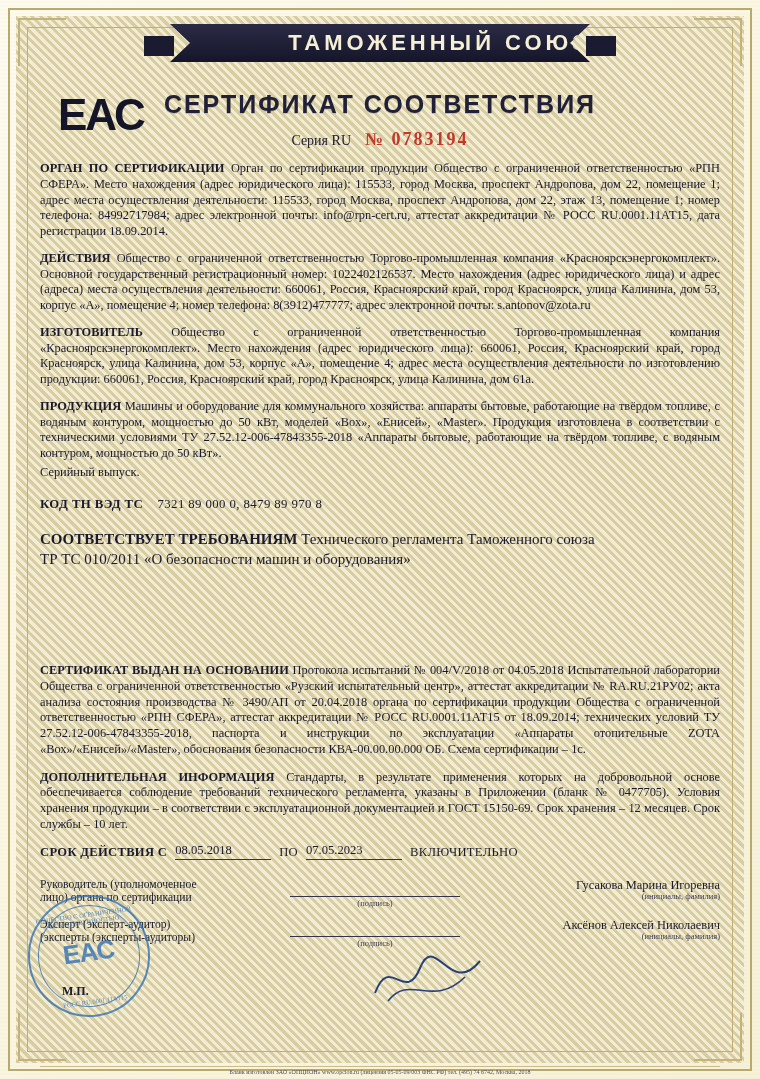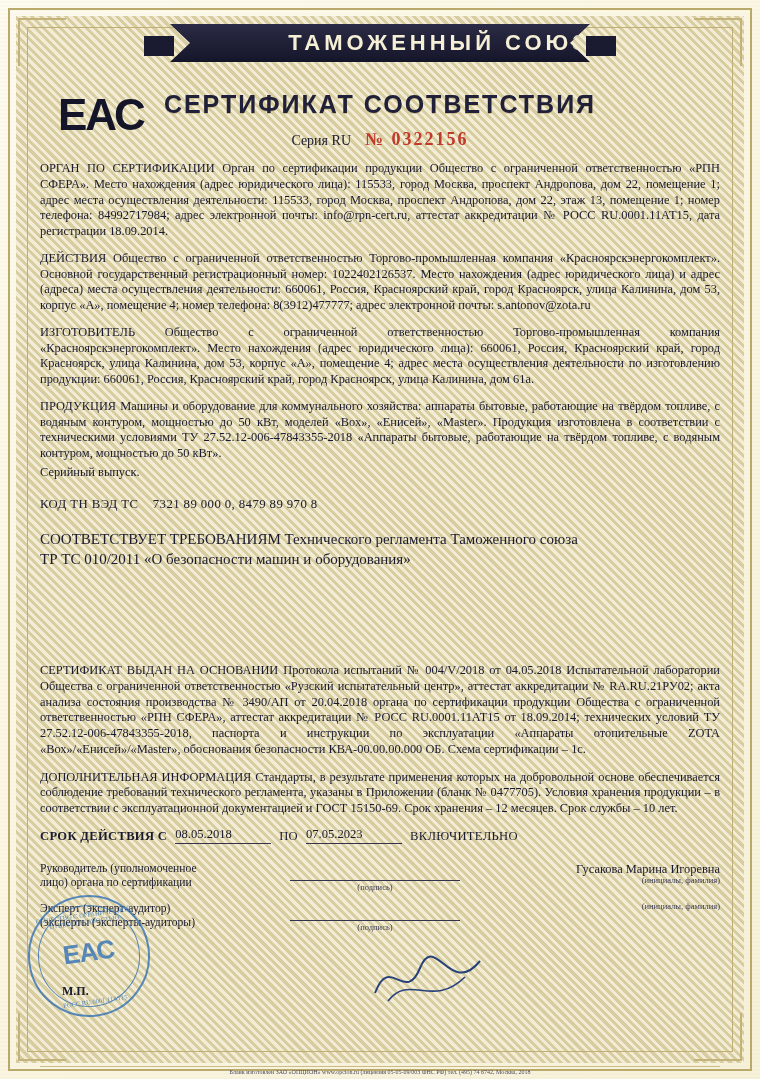--- a/index.html
+++ b/index.html
@@ -97,21 +97,21 @@
     font-family:"Liberation Sans", sans-serif;
     font-weight:bold;font-size:44px;color:#15152a;letter-spacing:-2px;
   }
 
   .section{
     margin:11px 0 0 0;
     font-size:12.4px;
     line-height:1.27;
     text-align:justify;
   }
-  .caps{font-weight:normal;}
+  .caps{font-weight:bold;}
   .spacer-lg{height:86px;}
   .tnved{margin-top:16px;font-size:12.8px;letter-spacing:0.4px;}
   .conf{margin-top:17px;font-size:15px;line-height:1.35;}
 
   .basis{margin-top:8px;}
   .addinfo{margin-top:12px;}
 
   
   .validity{
     margin-top:10px;
@@ -197,21 +197,21 @@
     </div>
 
     <div class="eac-mark">ЕАС</div>
 
     <h1 class="title">СЕРТИФИКАТ СООТВЕТСТВИЯ</h1>
 
 
     <div class="serial">
       <span class="lbl">Серия RU</span>
       &nbsp;&nbsp;
-      <span class="red">№ 0322156</span>
+      <span class="red">№ 0783194</span>
     </div>
 
     <div class="section">
       <span class="caps">ОРГАН ПО СЕРТИФИКАЦИИ</span>
       <span>Орган по сертификации продукции Общество с ограниченной ответственностью «РПН СФЕРА». Место нахождения (адрес юридического лица): 115533, город Москва, проспект Андропова, дом 22, помещение 1; адрес места осуществления деятельности: 115533, город Москва, проспект Андропова, дом 22, этаж 13, помещение 1; номер телефона: 84992717984; адрес электронной почты: info@rpn-cert.ru, аттестат аккредитации № РОСС RU.0001.11АТ15, дата регистрации 18.09.2014.</span>
     </div>
 
     <div class="section">
       <span class="caps">ДЕЙСТВИЯ</span>
       <span>Общество с ограниченной ответственностью Торгово-промышленная компания «Красноярскэнергокомплект». Основной государственный регистрационный номер: 1022402126537. Место нахождения (адрес юридического лица) и адрес (адреса) места осуществления деятельности: 660061, Россия, Красноярский край, город Красноярск, улица Калинина, дом 53, корпус «А», помещение 4; номер телефона: 8(3912)477777; адрес электронной почты: s.antonov@zota.ru</span>
@@ -279,20 +279,21 @@
       <div class="sigrow" style="margin-top:10px;">
         <div class="sig-left">
           <div>Эксперт (эксперт-аудитор)</div>
           <div>(эксперты (эксперты-аудиторы)</div>
         </div>
         <div class="sig-mid">
           <div class="sig-line"></div>
           <div class="tiny">(подпись)</div>
         </div>
         <div class="sig-right">
+          <div class="sig-name">Аксёнов Алексей Николаевич</div>
           <div class="tiny">(инициалы, фамилия)</div>
         </div>
       </div>
     </div>
 
     <div class="stamp">
       <div class="s-top">ОБЩЕСТВО С ОГРАНИЧЕННОЙ ОТВЕТСТВЕННОСТЬЮ</div>
       <div class="s-eac">ЕАС</div>
       <div class="s-bot">РОСС RU.0001.11АТ15</div>
     </div>

